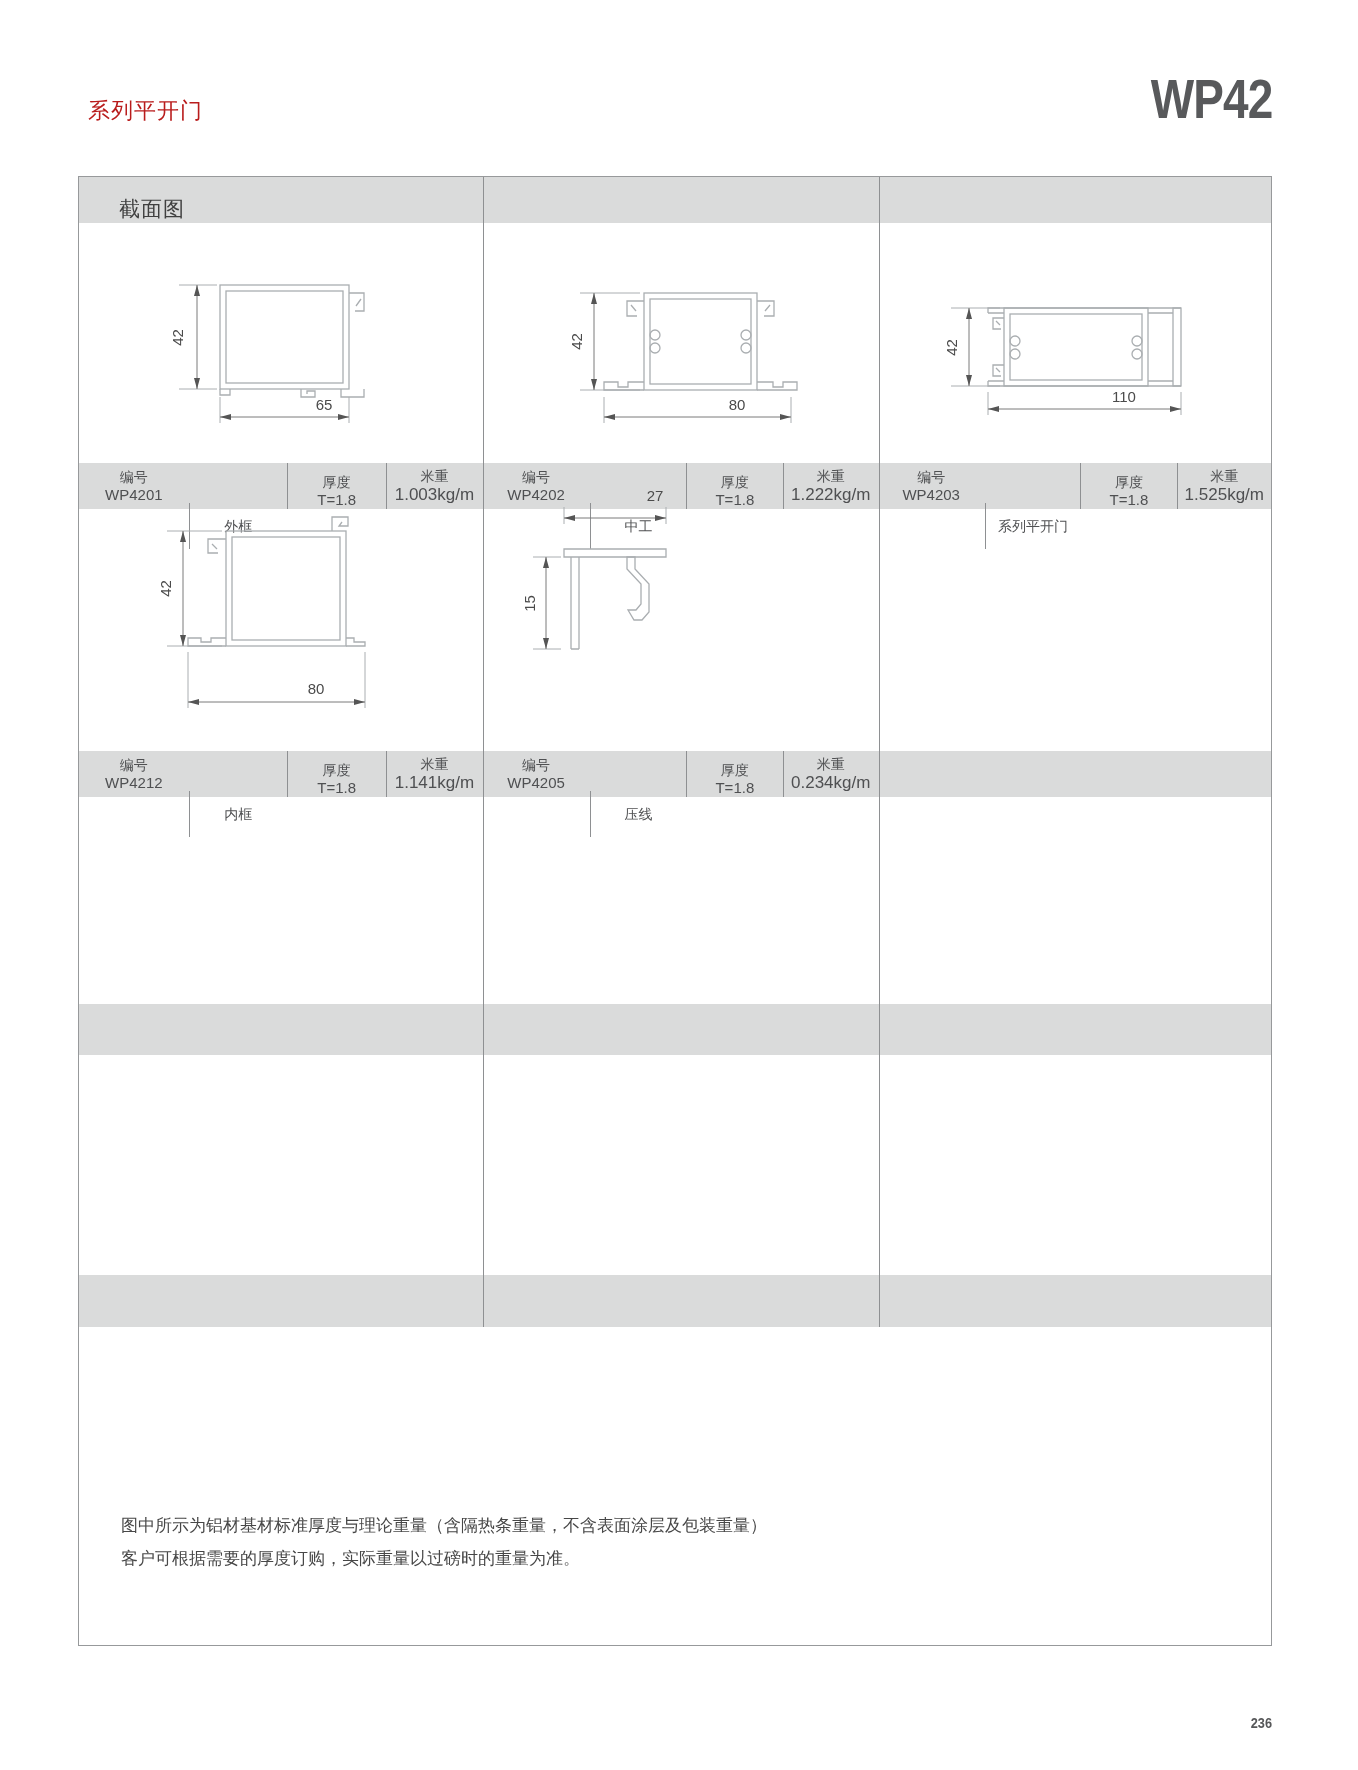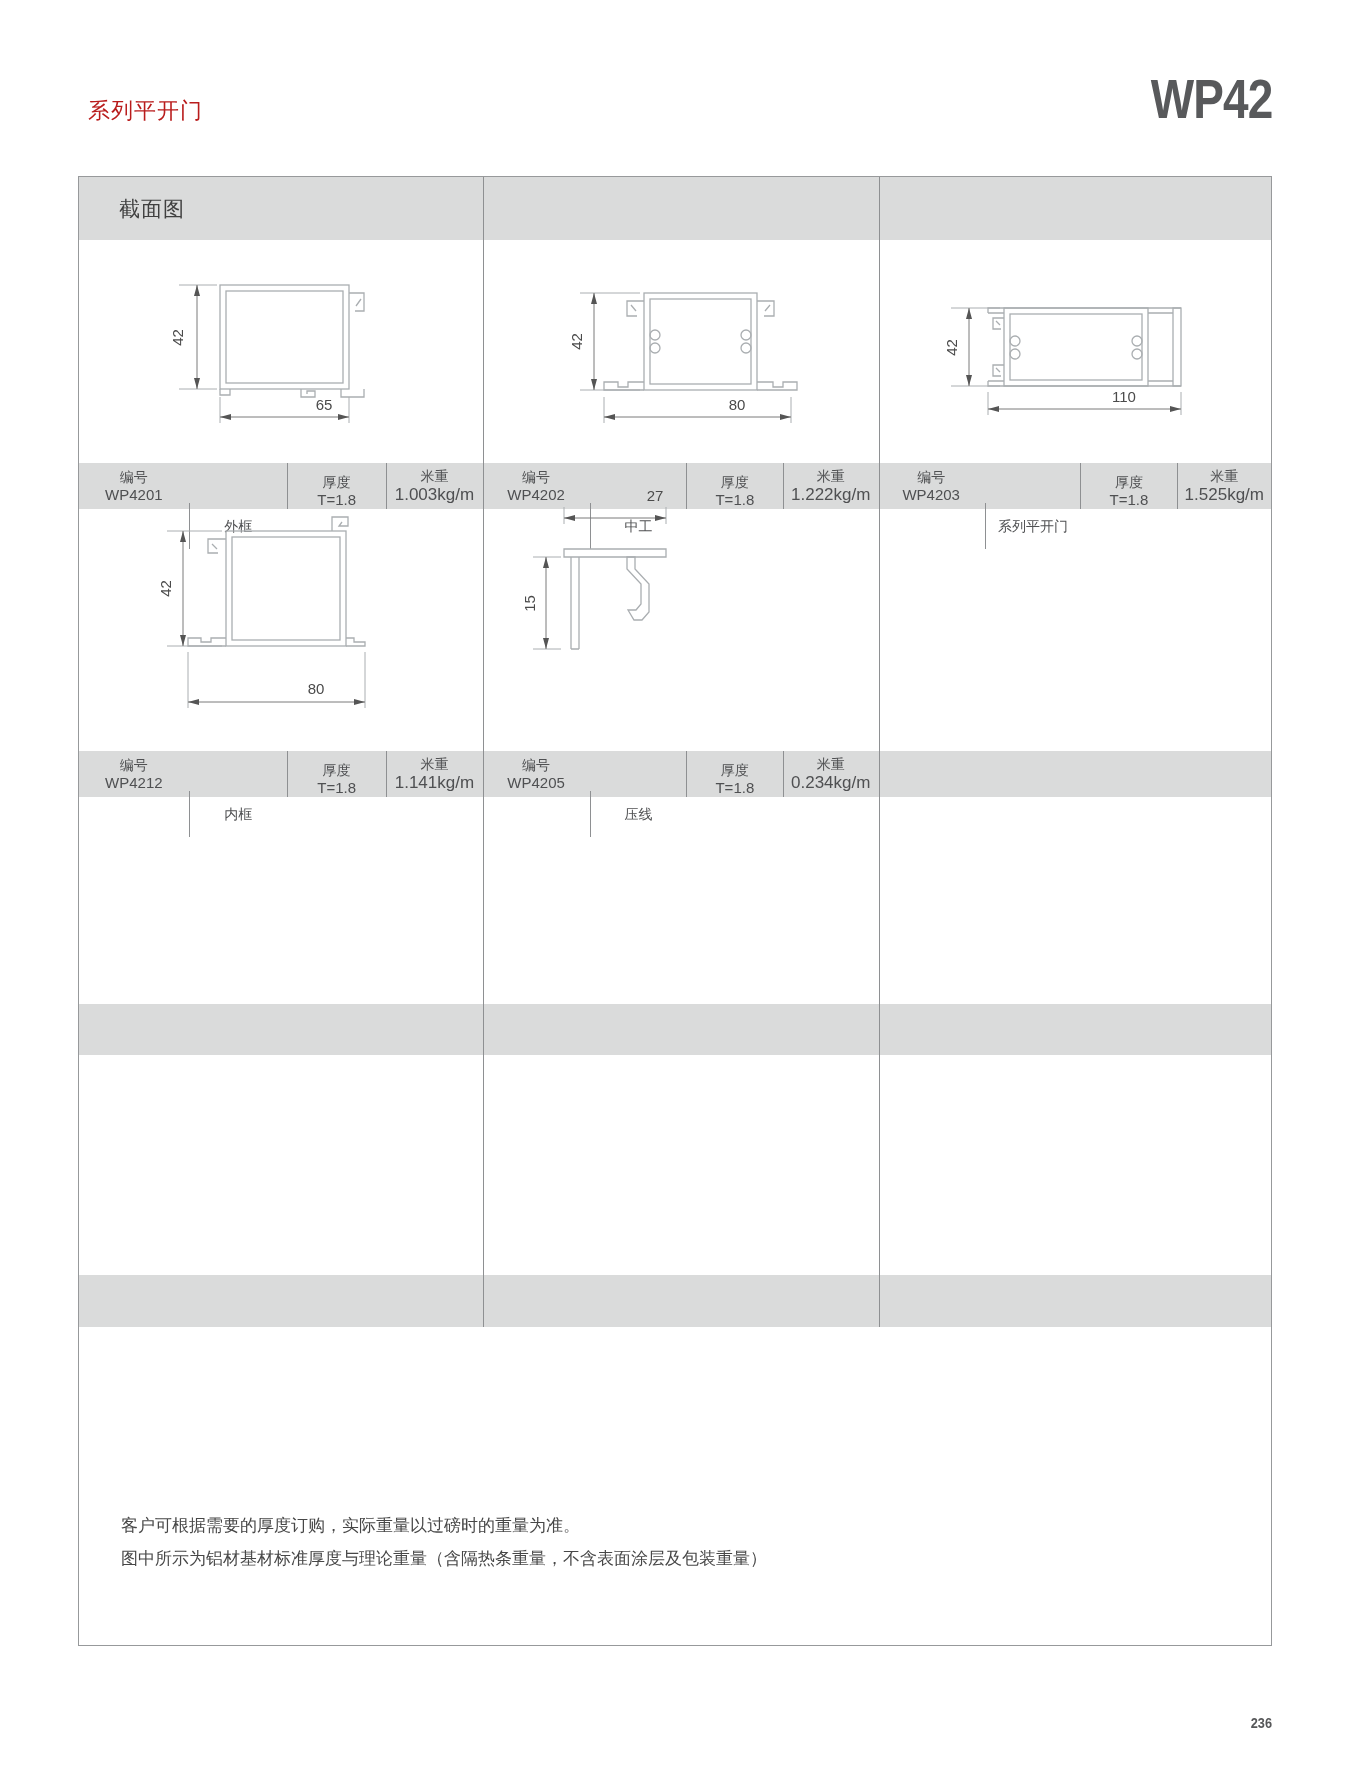--- a/index.html
+++ b/index.html
@@ -12,21 +12,21 @@
                letter-spacing:-1px;transform:scaleX(0.82);transform-origin:right center;}
 
   
   .spec-table{position:absolute;left:78px;top:176px;width:1194px;height:1470px;
               border:1px solid #97999b;box-sizing:border-box;background:#fff;}
   .col-divider{position:absolute;top:0;width:1px;height:1150px;background:#8e9092;z-index:6;}
   .d1{left:404px;} .d2{left:800px;}
 
   .band{position:absolute;left:0;width:100%;box-sizing:border-box;}
   .gray{background:#dadbdb;}
-  .header-band{top:0;height:63px;}
+  .header-band{top:0;height:46px;}
   .header-band span{position:absolute;left:40px;top:0;line-height:63px;font-size:21px;color:#404040;letter-spacing:1px;}
 
   .data-band{display:flex;height:46px;}
   .band-r1{top:286px;} .band-r2{top:574px;}
   .empty-b3{top:827px;height:51px;} .empty-b4{top:1098px;height:52px;}
   .group{display:flex;height:100%;}
   .g1{width:404px;} .g2{width:396px;} .g3{width:394px;}
   .dcell{display:flex;flex-direction:column;align-items:center;justify-content:center;
          height:100%;box-sizing:border-box;font-size:14px;line-height:18px;color:#4f5052;}
   .dcell + .dcell{border-left:1px solid #8e9092;}
@@ -305,21 +305,21 @@
           <span class="weight-val">0.234kg/m</span>
         </div>
       </div>
       <div class="group g3"></div>
     </div>
 
     <div class="band gray empty-b3"></div>
     <div class="band gray empty-b4"></div>
 
     <div class="note">
+      <div>图中所示为铝材基材标准厚度与理论重量（含隔热条重量，不含表面涂层及包装重量）</div>
       <div>客户可根据需要的厚度订购，实际重量以过磅时的重量为准。</div>
-      <div>图中所示为铝材基材标准厚度与理论重量（含隔热条重量，不含表面涂层及包装重量）</div>
     </div>
 
   </div>
 
   <div class="page-number">236</div>
 
 </div>
 
 </body></html>

